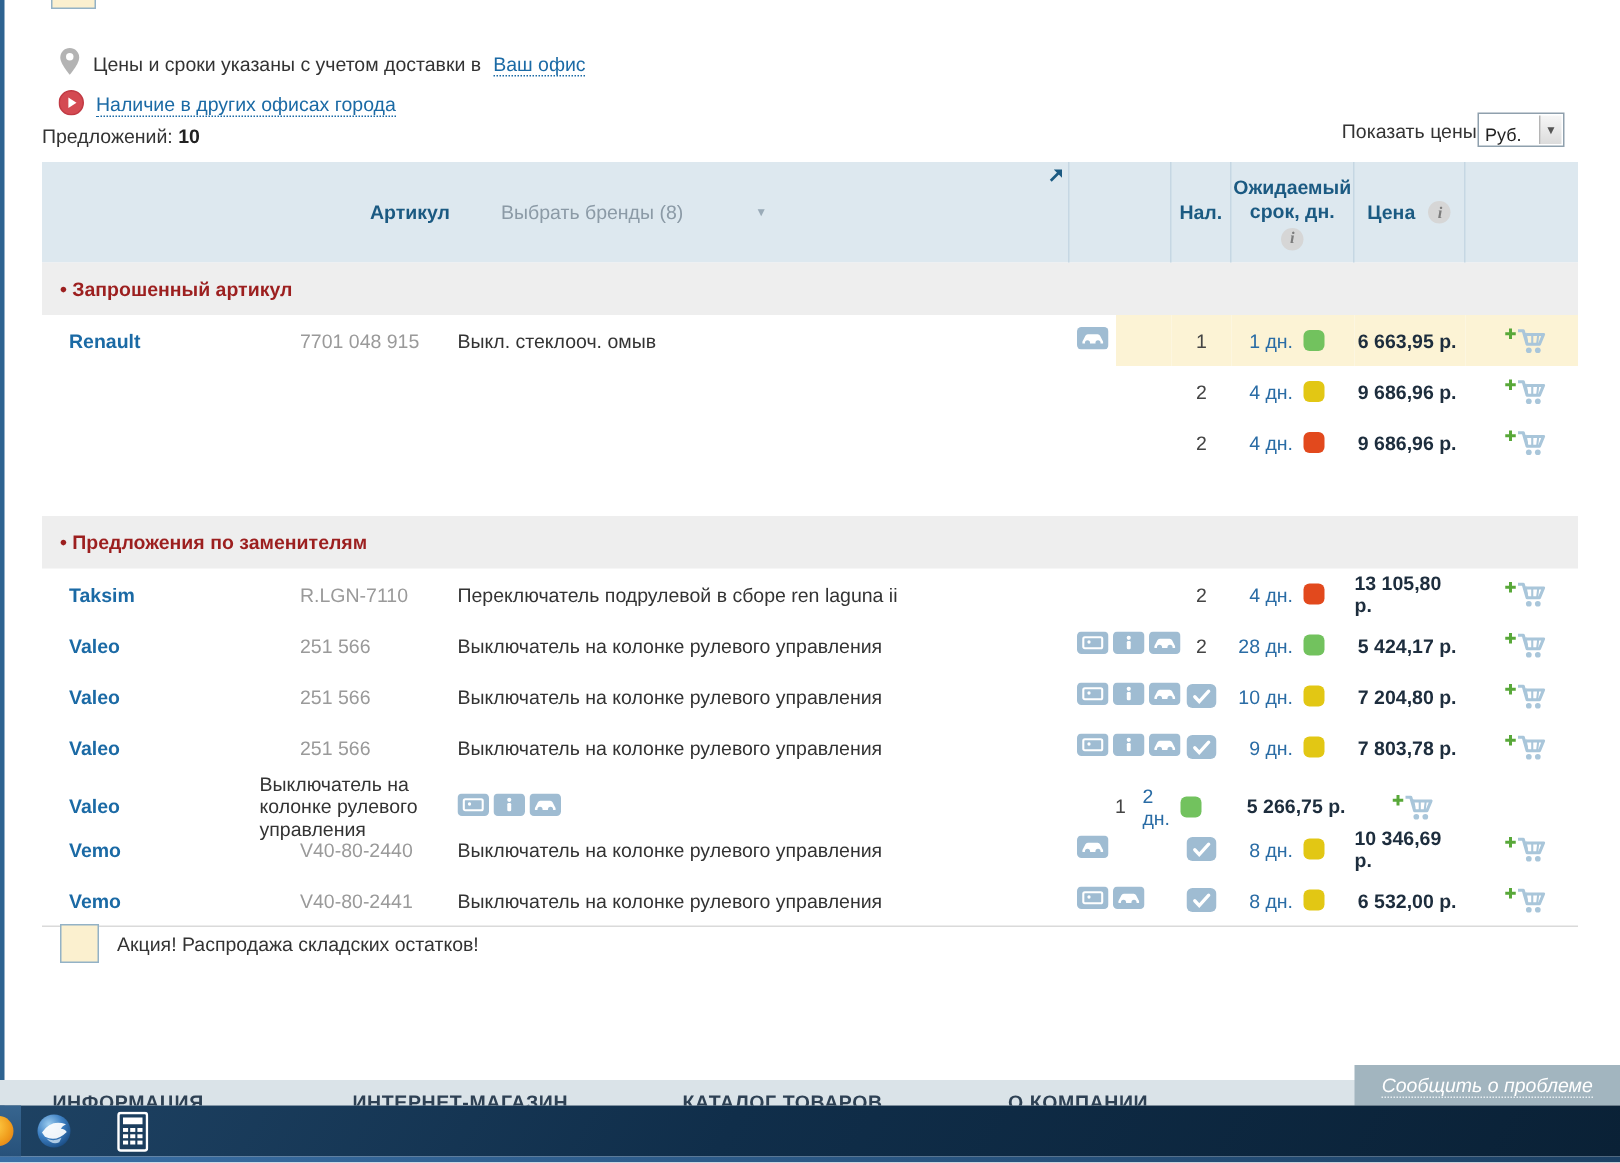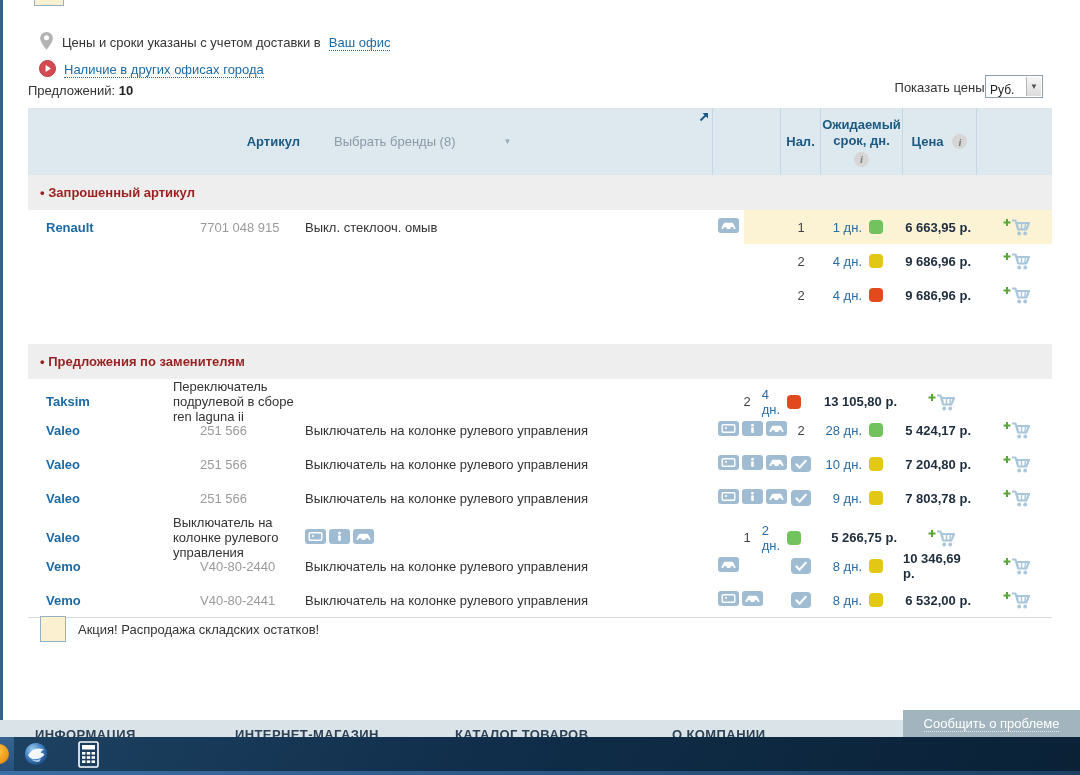--- a/index.html
+++ b/index.html
@@ -71,21 +71,21 @@
   
   .legend { position:absolute; left:40px; top:616px; display:flex; align-items:center; gap:12px; }
   .legend .swatch { width:26px; height:26px; background:#fbf0cf; border:1px solid #93b2c6; }
 
   
   .footer-band { position:absolute; left:0; top:720px; width:1080px; height:17px; background:#dae3e8; }
   .footer-cols { position:absolute; top:727px; left:0; width:1080px; height:10px; overflow:hidden; }
   .footer-col { position:absolute; top:0; font-weight:bold; color:#2e4154; letter-spacing:.4px; font-size:13px; }
   .fc0 { left:35px; } .fc1 { left:235px; } .fc2 { left:455px; } .fc3 { left:672px; }
   .report-box { position:absolute; left:903px; top:710px; width:177px; height:27px; background:#a2b5bf; display:flex; align-items:center; justify-content:center; }
-  .report-box a { color:#fff; text-decoration:none; border-bottom:1px dotted #e9eff2; cursor:pointer; }
+  .report-box a { color:#fff; text-decoration:none; border-bottom:1px dotted #e9eff2; cursor:pointer;font-style:italic; }
 
   
   .taskbar { position:absolute; left:0; top:737px; width:1080px; height:34px; background:linear-gradient(120deg,#1e4263 0%,#102e4a 45%,#0a2136 100%); }
   .tb-ffbtn { position:absolute; left:0; top:0; width:14px; height:34px; background:linear-gradient(#37658f,#27517a); }
   .ff-circle { position:absolute; left:-11px; top:7px; width:20px; height:20px; border-radius:50%; background:radial-gradient(circle at 35% 35%, #ffd24a, #f09c1c 60%, #d9731a); }
   .tb-icon { position:absolute; cursor:pointer; }
   .tb-thunderbird { left:24px; top:5px; }
   .tb-calc { left:78px; top:4px; }
   .bottom-strip { position:absolute; left:0; top:771px; width:1080px; height:4px; background:linear-gradient(90deg,#3a6fa5,#1c4165); }
 </style>
@@ -241,20 +241,21 @@
     </div>
 
     <div class="spacer"></div>
 
     <div class="section-bar">• Предложения по заменителям</div>
 
     <div class="grid row">
       <div class="c-brand">
           <a>Taksim</a>
         </div>
+      <div class="c-article">R.LGN-7110</div>
       <div class="c-desc">Переключатель подрулевой в сборе ren laguna ii</div>
       <div class="c-icons"></div>
       <div class="c-nal">2</div>
       <div class="c-srok">
         <span>4 дн.</span>
         <span class="sq red"></span>
       </div>
       <div class="c-price">13 105,80 р.</div>
       <div class="c-cart">
         <button class="cart-btn">

